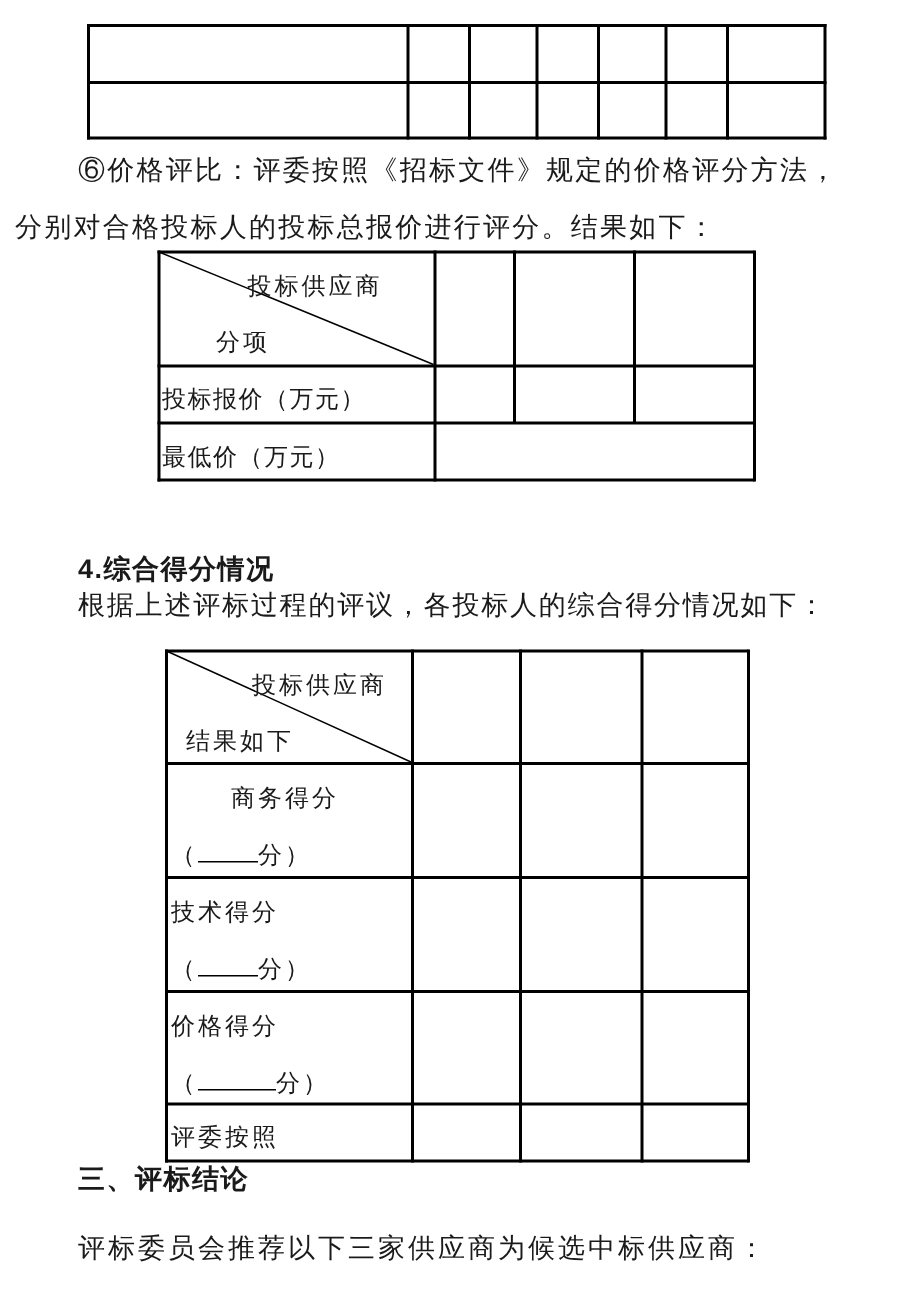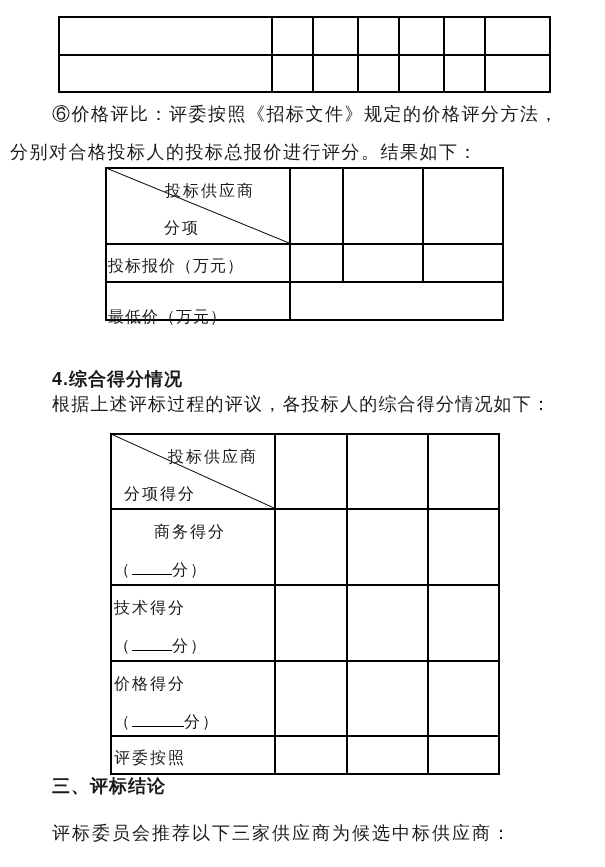--- a/index.html
+++ b/index.html
@@ -44,24 +44,24 @@
   <div class="line" style="left:105px;top:167px;width:1.5px;height:154px;"></div>
   <div class="line" style="left:289px;top:167px;width:1.5px;height:154px;"></div>
   <div class="line" style="left:342px;top:167px;width:1.5px;height:115px;"></div>
   <div class="line" style="left:422px;top:167px;width:1.5px;height:115px;"></div>
   <div class="line" style="left:502px;top:167px;width:1.5px;height:154px;"></div>
 
   <svg class="diag" style="left:105px;top:167px;" width="185" height="77">
     <line x1="1" y1="1" x2="184" y2="76" stroke="#000" stroke-width="1"></line>
   </svg>
   <div class="cell-text" style="left:165px;top:182px;">投标供应商</div>
-  <div class="cell-text" style="left:164px;top:219px;text-align:right;">分项</div>
+  <div class="cell-text" style="left:144px;top:219px;text-align:right;">分项</div>
 
   <div class="cell-text" style="left:108px;top:257px;letter-spacing:1px;">投标报价（万元）</div>
-  <div class="cell-text" style="left:108px;top:308px;letter-spacing:1px;">最低价（万元）</div>
+  <div class="cell-text" style="left:108px;top:296px;letter-spacing:1px;">最低价（万元）</div>
 </div>
 
 <div class="txt bold" style="left:52px;top:369px;">4.综合得分情况</div>
 <div class="txt" style="left:52px;top:394px;letter-spacing:1.2px;">根据上述评标过程的评议，各投标人的综合得分情况如下：</div>
 
 <div>
 
   <div class="line" style="left:110px;top:433px;width:389px;height:1.5px;"></div>
   <div class="line" style="left:110px;top:508px;width:389px;height:1.5px;"></div>
   <div class="line" style="left:110px;top:584px;width:389px;height:1.5px;"></div>
@@ -72,21 +72,21 @@
   <div class="line" style="left:110px;top:433px;width:1.5px;height:342px;"></div>
   <div class="line" style="left:274px;top:433px;width:1.5px;height:342px;"></div>
   <div class="line" style="left:346px;top:433px;width:1.5px;height:342px;"></div>
   <div class="line" style="left:427px;top:433px;width:1.5px;height:342px;"></div>
   <div class="line" style="left:498px;top:433px;width:1.5px;height:342px;"></div>
 
   <svg class="diag" style="left:110px;top:433px;" width="165" height="76">
     <line x1="1" y1="1" x2="164" y2="75" stroke="#000" stroke-width="1"></line>
   </svg>
   <div class="cell-text" style="left:168px;top:448px;">投标供应商</div>
-  <div class="cell-text" style="left:124px;top:485px;">分项得分</div>
+  <div class="cell-text" style="left:124px;top:485px;">结果如下</div>
 
   <div class="cell-text" style="left:114px;top:523px;margin-left:40px;">商务得分</div>
   <div class="cell-text" style="left:114px;top:560px;">
     <span>（</span><span class="blank" style="width:40px;"></span><span>分）</span>
   </div>
 
   <div class="cell-text" style="left:114px;top:599px;">技术得分</div>
   <div class="cell-text" style="left:114px;top:636px;">
     <span>（</span><span class="blank" style="width:40px;"></span><span>分）</span>
   </div>

